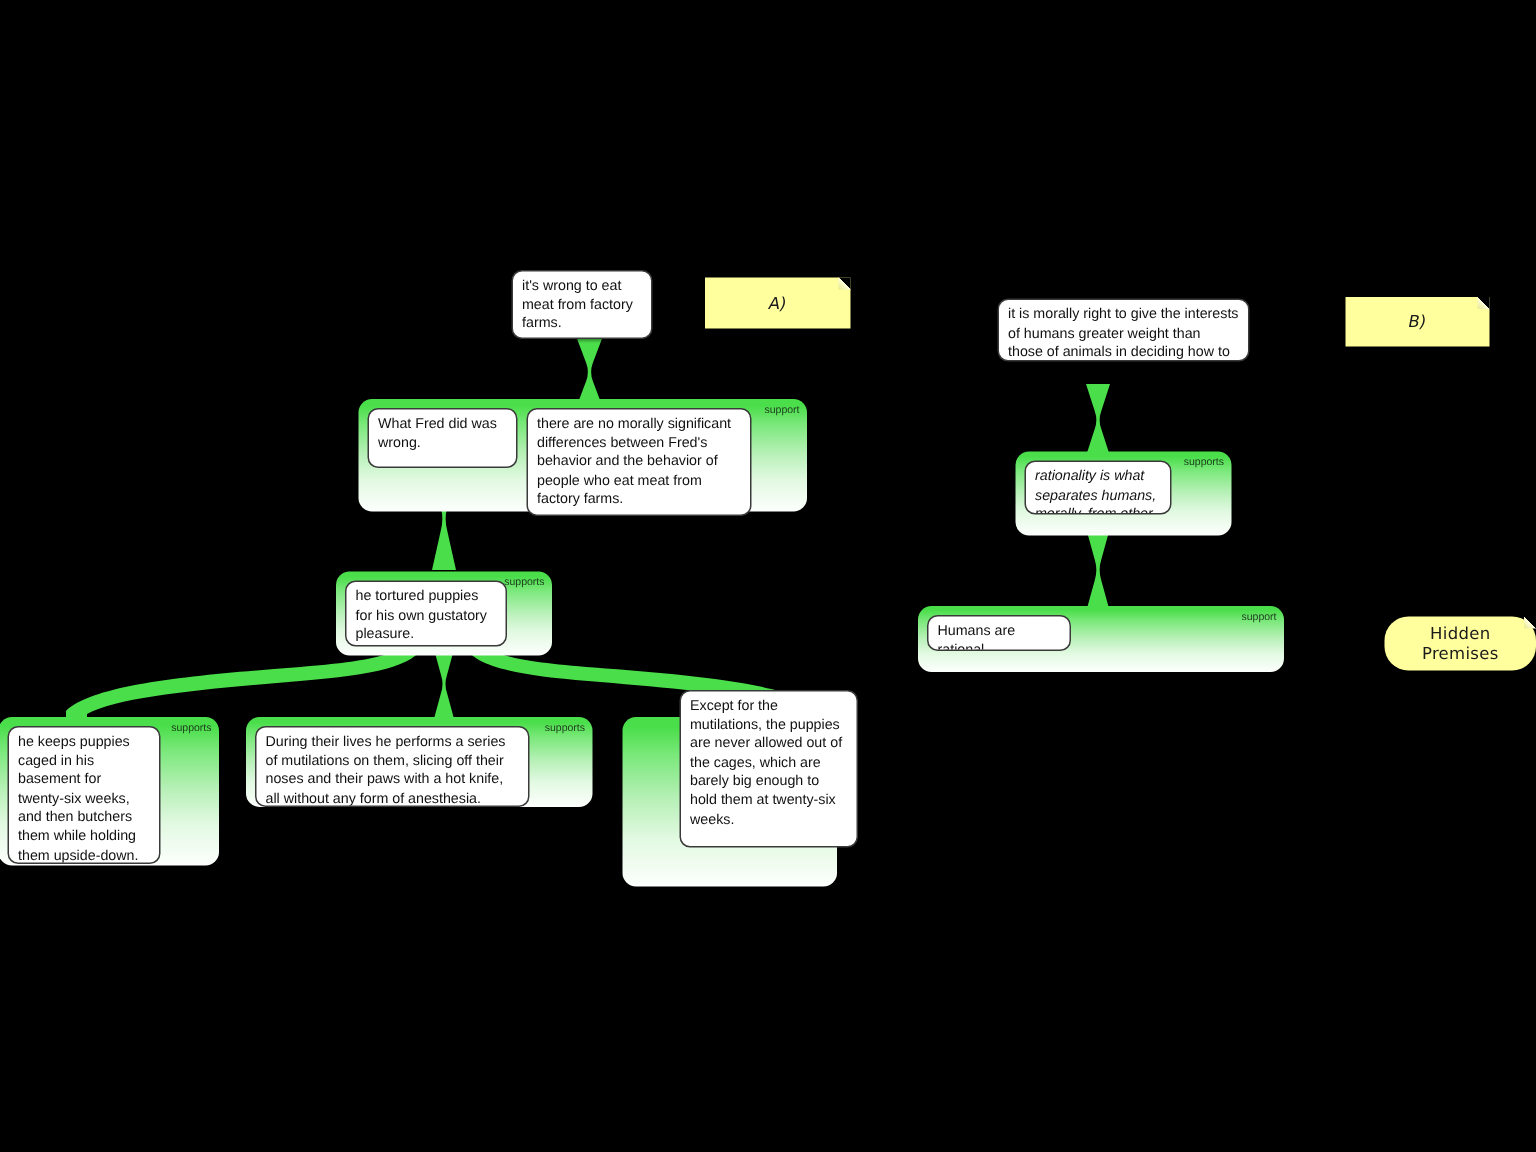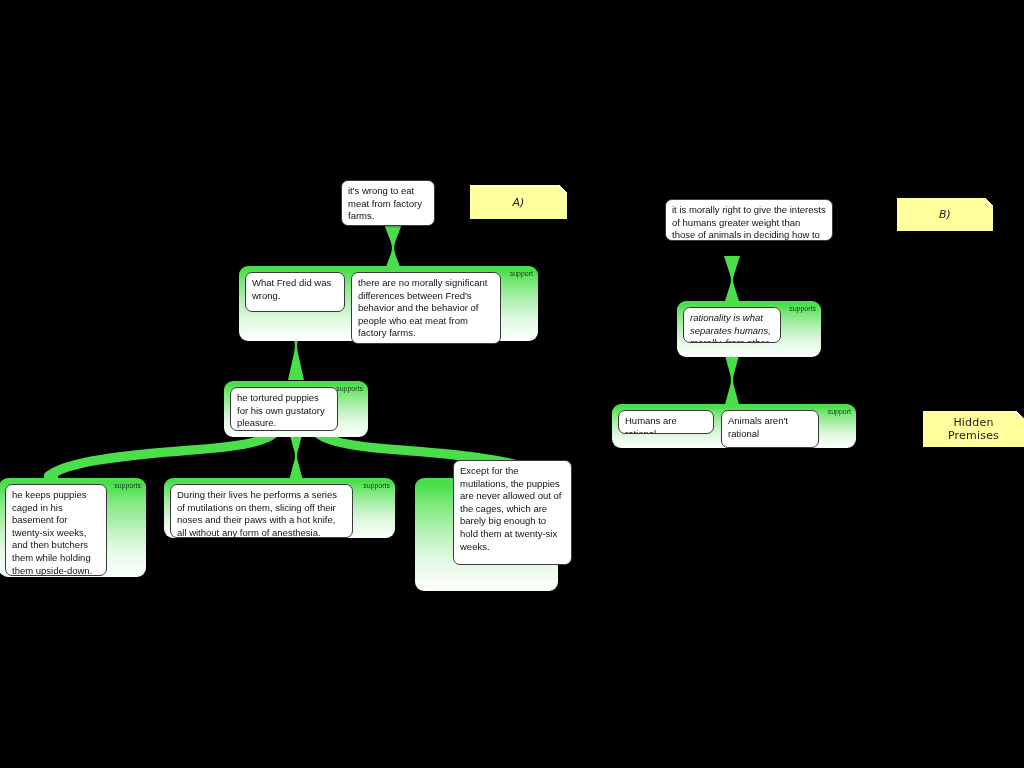--- a/index.html
+++ b/index.html
@@ -171,27 +171,26 @@
   <div class="conn" style="left:722px; top:352px; width:20px; height:56px;">
     <svg width="20" height="56" viewBox="0 0 20 56">
       <path d="M2 0 L18 0 L12.2 21 Q10 28 12.2 35 L18 56 L2 56 L7.8 35 Q10 28 7.8 21 Z" fill="#4ade4a"></path>
     </svg>
   </div>
 
   <div class="reason" style="left:612px; top:404px; width:244px; height:44px;">
     <span class="reason-label">support</span>
   </div>
   <div class="claim" style="left:618px; top:410px; width:96px; height:24px;">Humans are rational</div>
-  <div class="claim" style="left:721px; top:410px; width:98px; height:38px;">Animals aren't rational</div>
 
   <div class="claim standalone" style="left:665px; top:199px; width:168px; height:42px;">it is morally right to give the interests of humans greater weight than those of animals in deciding how to behave.</div>
 
   <div class="sticky" style="left:897px; top:198px; width:96px; height:33px;">
     <span class="fold"></span>
     <span class="sticky-text">B)</span>
   </div>
 
-  <div class="sticky hp" style="left:923px; top:411px; width:101px; height:36px;">
+  <div class="sticky hp" style="left:923px; top:411px; width:101px; height:36px;border-radius:16px;">
     <span class="fold"></span>
     <span class="sticky-text">Hidden Premises</span>
   </div>
 
 </div>
 
 </body></html>

